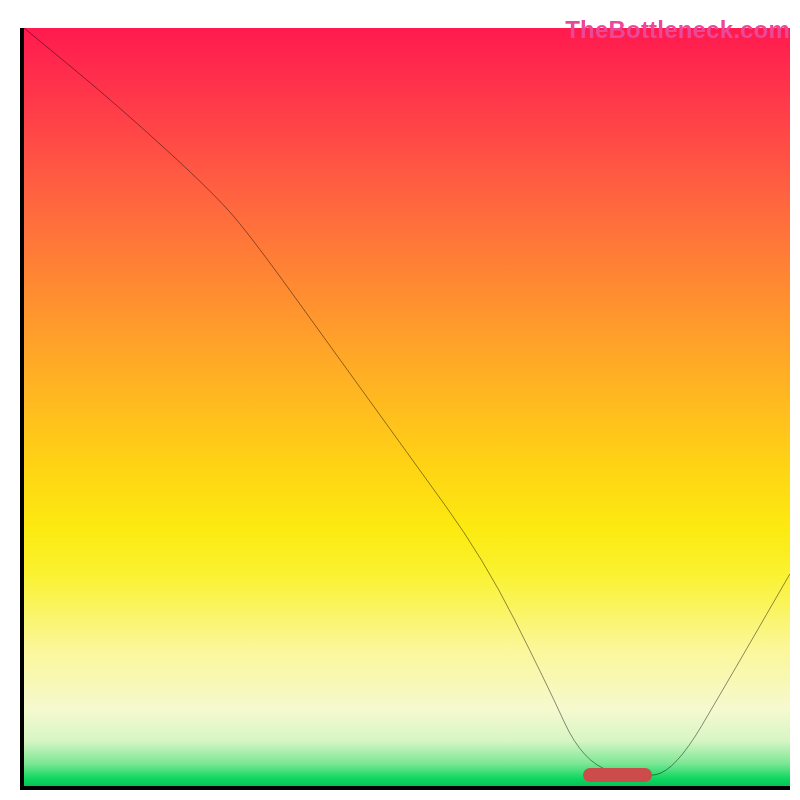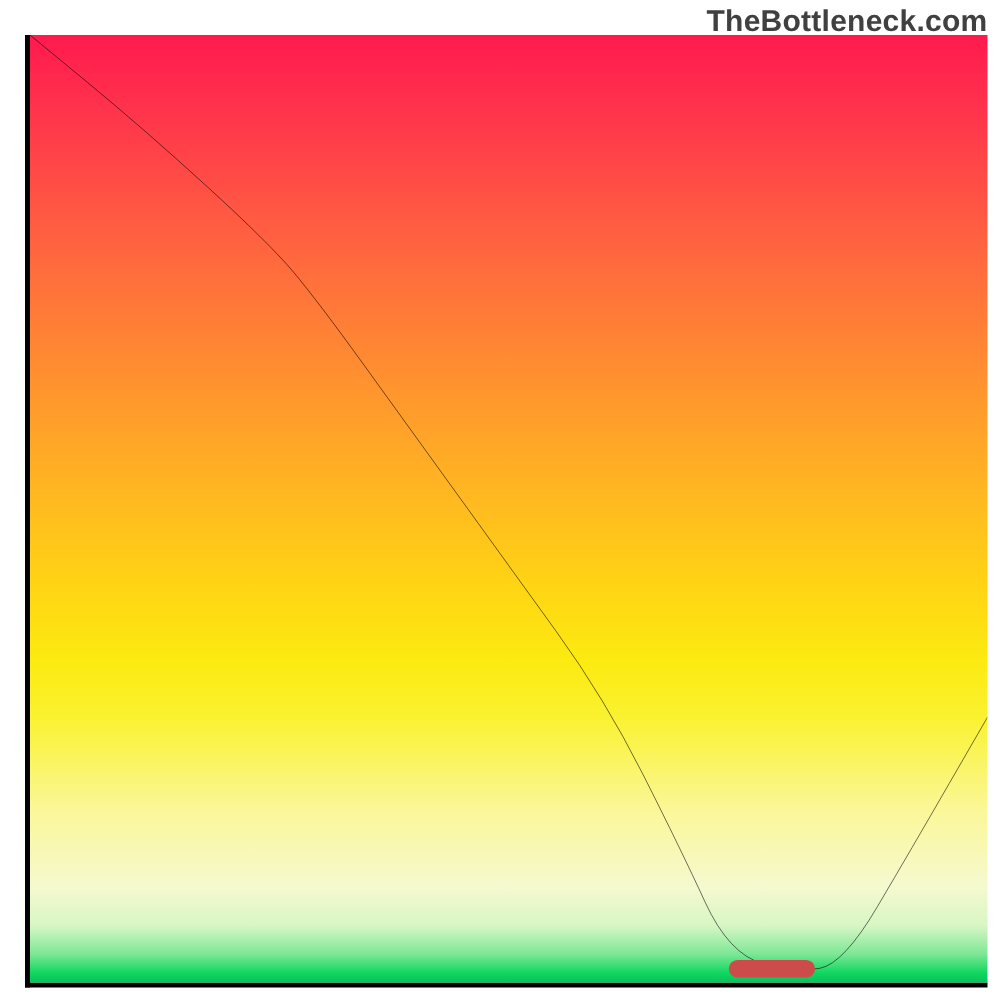--- a/index.html
+++ b/index.html
@@ -11,25 +11,25 @@
     background: #ffffff;
     font-family: Arial, Helvetica, sans-serif;
   }
   .chart-container {
     position: relative;
     width: 800px;
     height: 800px;
   }
   .watermark {
     position: absolute;
-    top: 4px;
+    top: 16px;
     right: 10px;
     font-size: 24px;
     font-weight: 600;
-    color: #404040;
+    color: #ec4899;
     z-index: 10;
     letter-spacing: 0.2px;
   }
   .plot-area {
     position: absolute;
     left: 20px;
     top: 28px;
     width: 770px;
     height: 762px;
     border-left: 4px solid #000;

